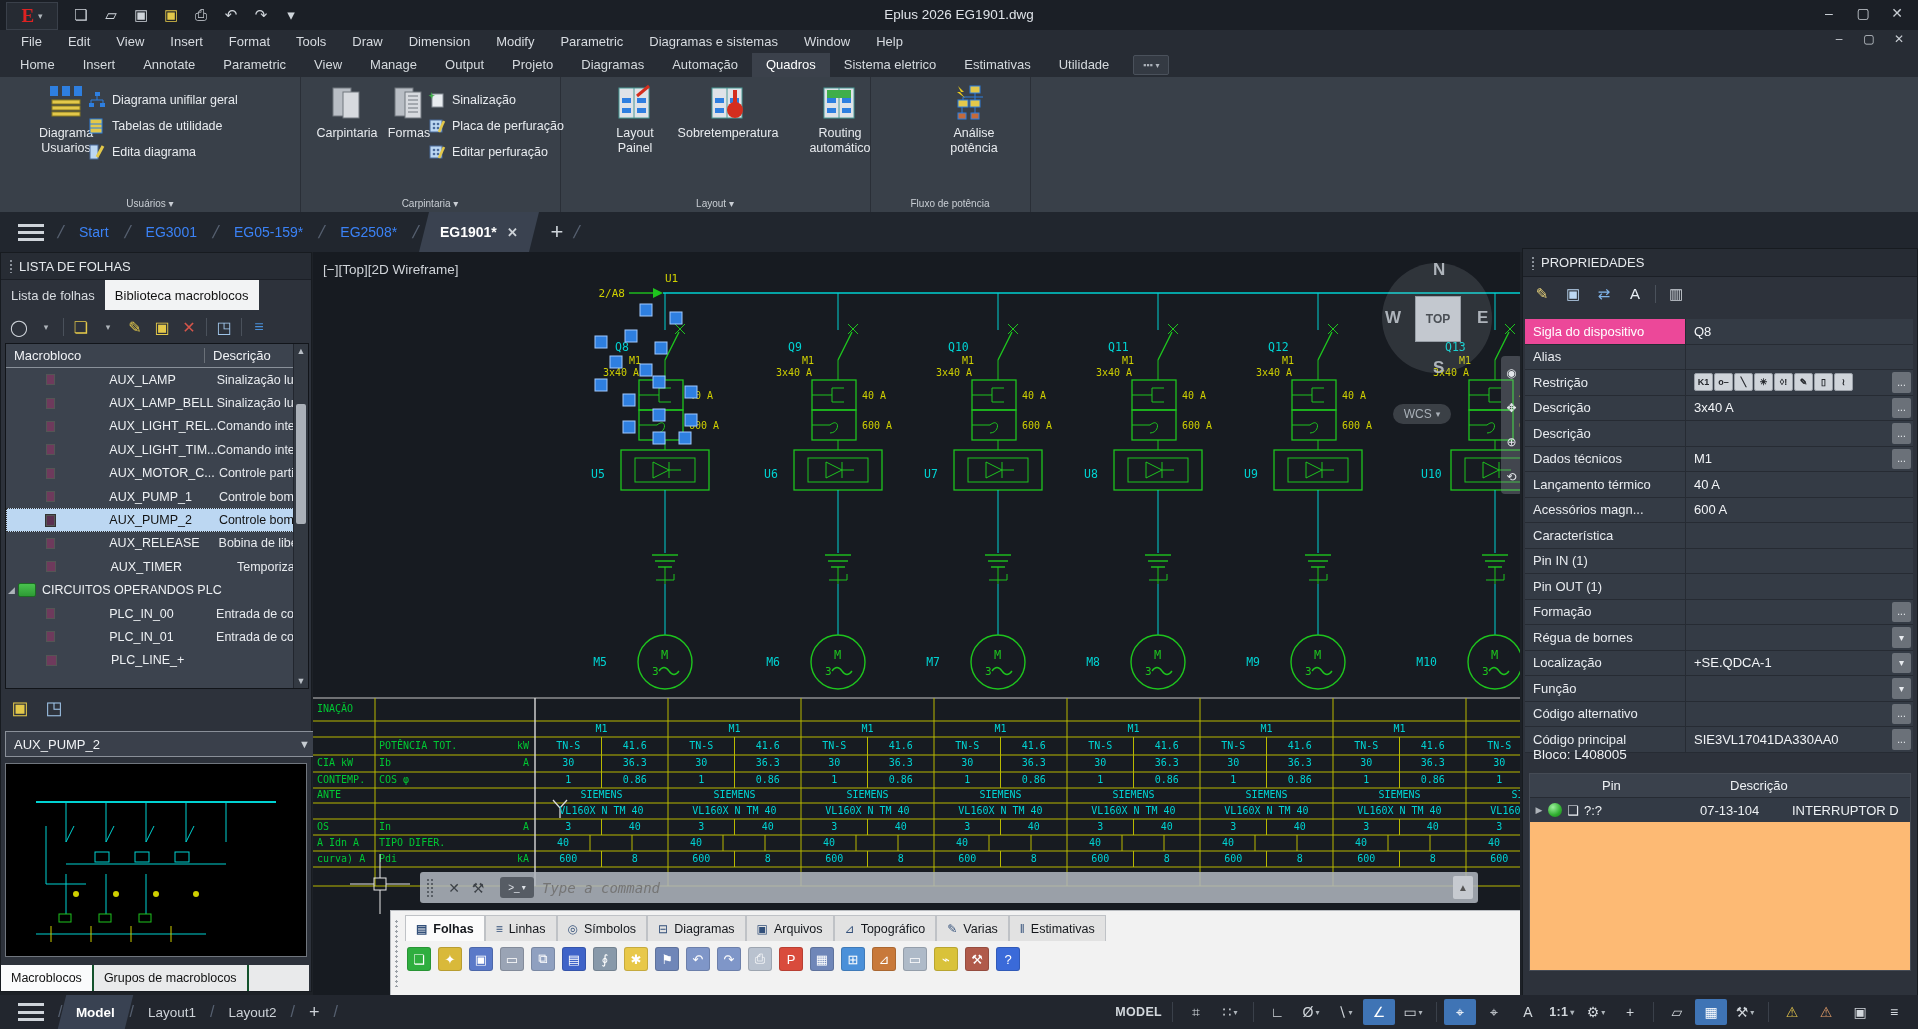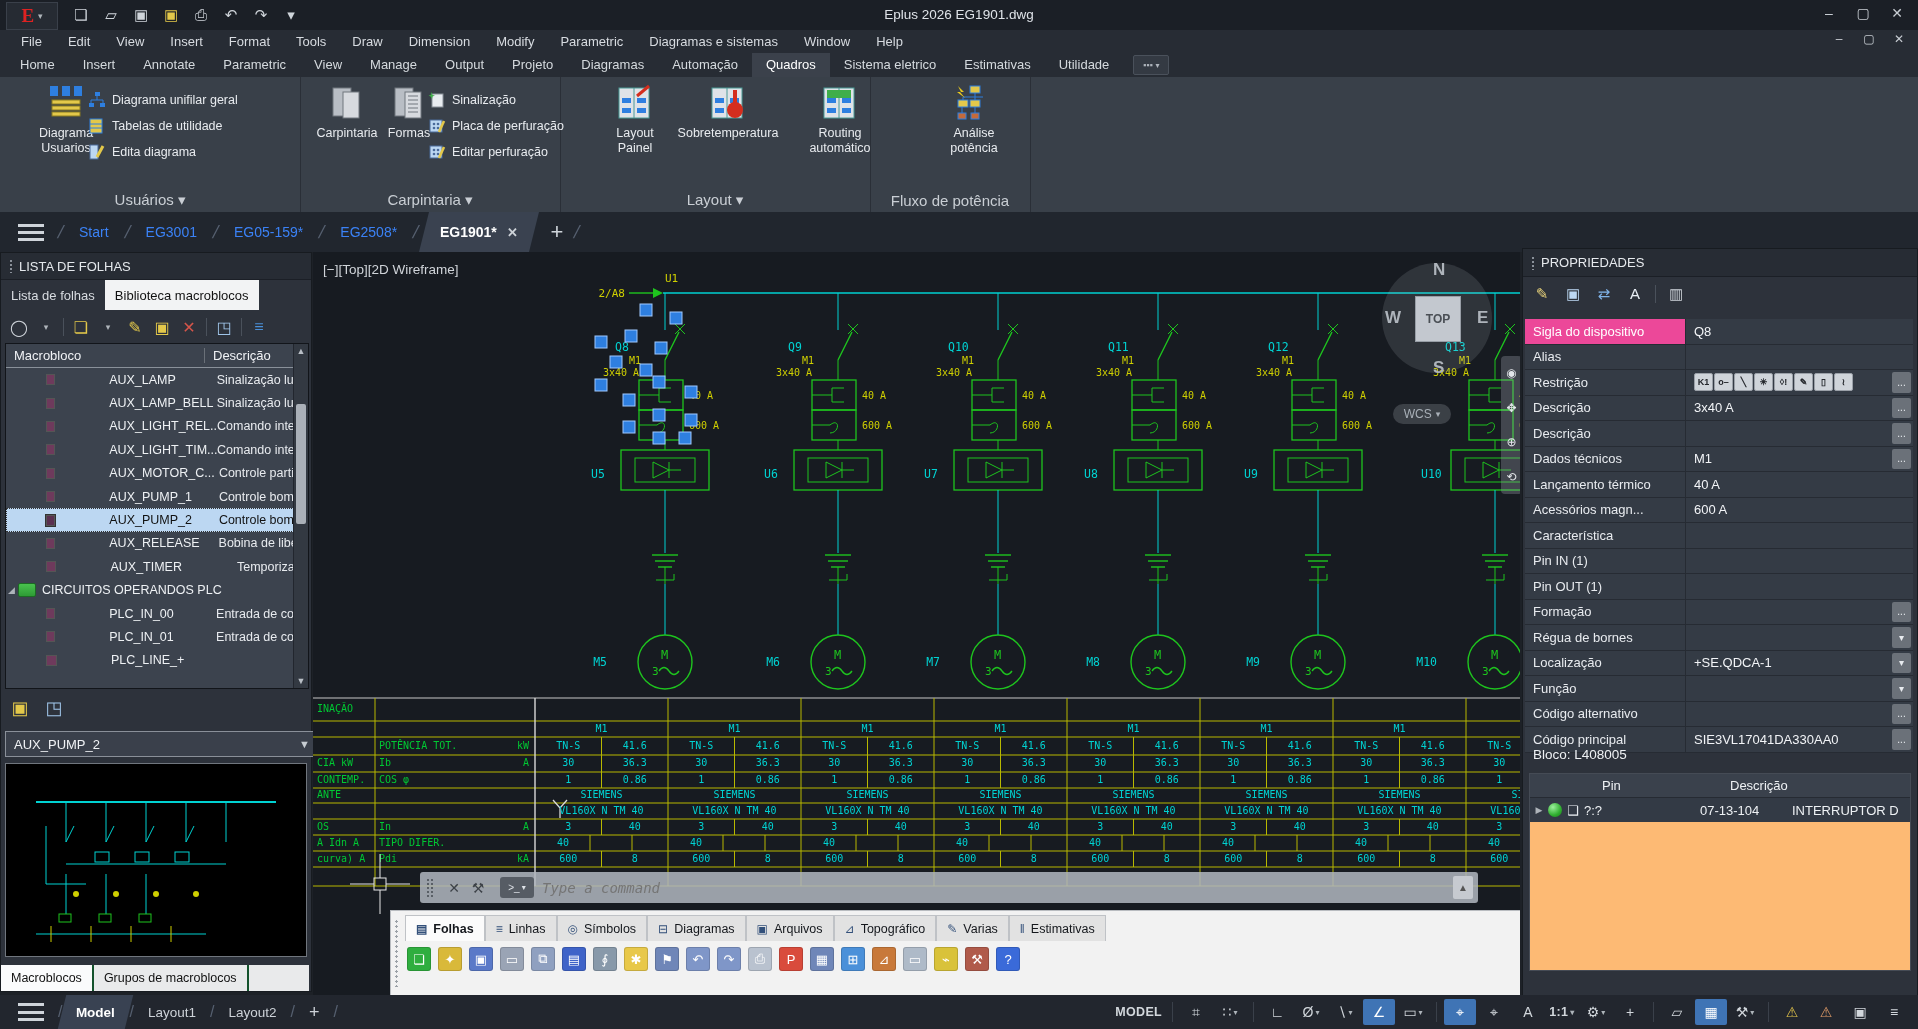--- a/index.html
+++ b/index.html
@@ -30,21 +30,21 @@
   #menubar-ctl{right:4px;top:28px;} #menubar-ctl span{height:22px;width:30px;font-size:12px;}
   
   #ribbontabs{left:0;top:53px;width:1918px;height:24px;background:#272c34;}
   #ribbontabs .rt{padding:0 14px;line-height:24px;color:#d5dade;cursor:pointer;font-size:13px;}
   #ribbontabs .rt.active{background:#3b414b;color:#fff;}
   #ribbon-overflow{width:34px;height:18px;margin-left:10px;background:#343a43;border:1px solid #4a515b;
      border-radius:2px;color:#aeb4bc;font-size:9px;display:flex;align-items:center;justify-content:center;gap:3px;cursor:pointer;}
   
   #ribbon{left:0;top:77px;width:1918px;height:135px;background:#394049;border-bottom:1px solid #171b20;}
   .rgroup{position:absolute;top:0;height:135px;border-right:1px solid #2a2f37;}
-  .rgroup .glabel{position:absolute;left:0;right:0;bottom:3px;text-align:center;color:#c9ced4;font-size:15px;cursor:pointer;}
+  .rgroup .glabel{position:absolute;left:0;right:0;bottom:3px;text-align:center;color:#c9ced4;font-size:10px;cursor:pointer;}
   .bigbtn{position:absolute;top:7px;width:74px;text-align:center;cursor:pointer;color:#e8ebef;font-size:12.5px;line-height:15px;white-space:pre-line;}
   .bigbtn .ic{width:40px;height:38px;margin-bottom:3px;}
   .smallbtn{position:absolute;left:0;height:25px;display:flex;align-items:center;gap:6px;cursor:pointer;color:#e8ebef;font-size:12.5px;white-space:nowrap;}
   .smallbtn .ic{width:18px;height:18px;}
   
   #filetabs{left:0;top:212px;width:1918px;height:40px;background:#21262e;}
   #filetabs .burger{width:40px;height:40px;display:flex;flex-direction:column;justify-content:center;gap:4px;padding-left:18px;cursor:pointer;}
   #filetabs .burger i{display:block;width:26px;height:3px;background:#cfd4da;}
   .ftab{height:40px;display:flex;align-items:center;padding:0 16px;color:#3b82f6;font-size:14px;cursor:pointer;}
   .ftab.active{background:#3a4250;color:#fff;font-weight:bold;transform:skewX(-14deg);margin:0 6px;}

